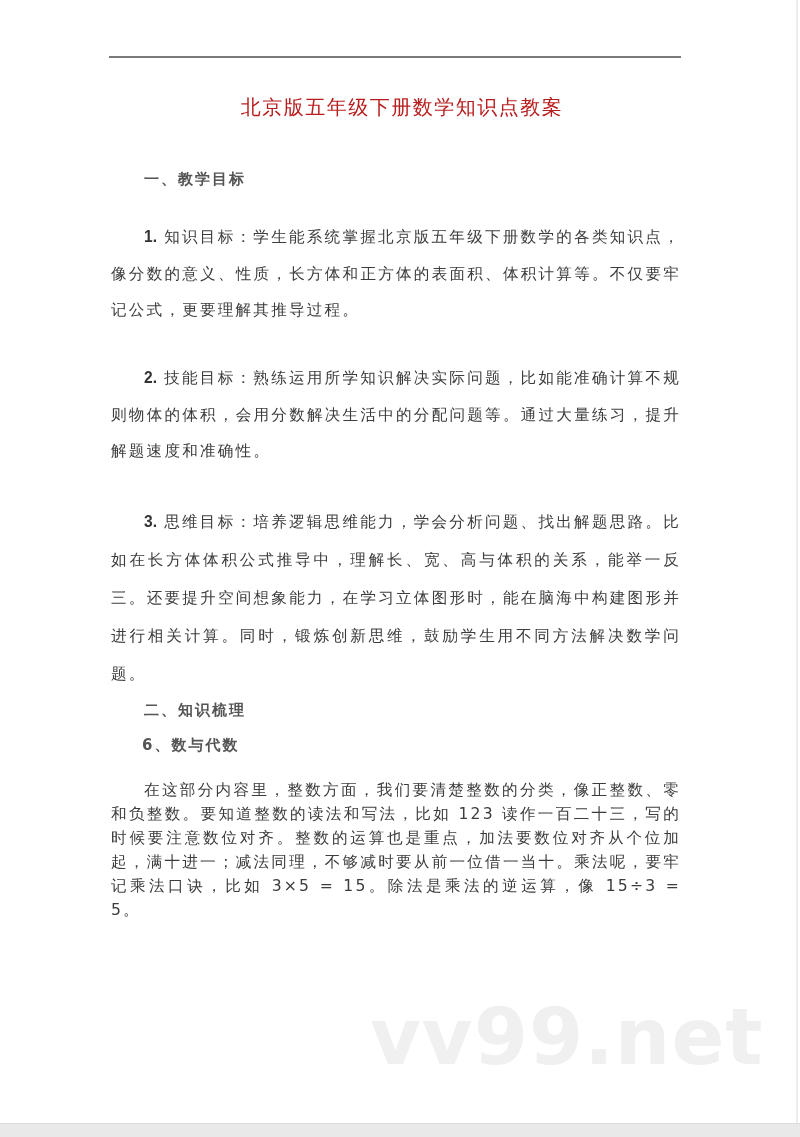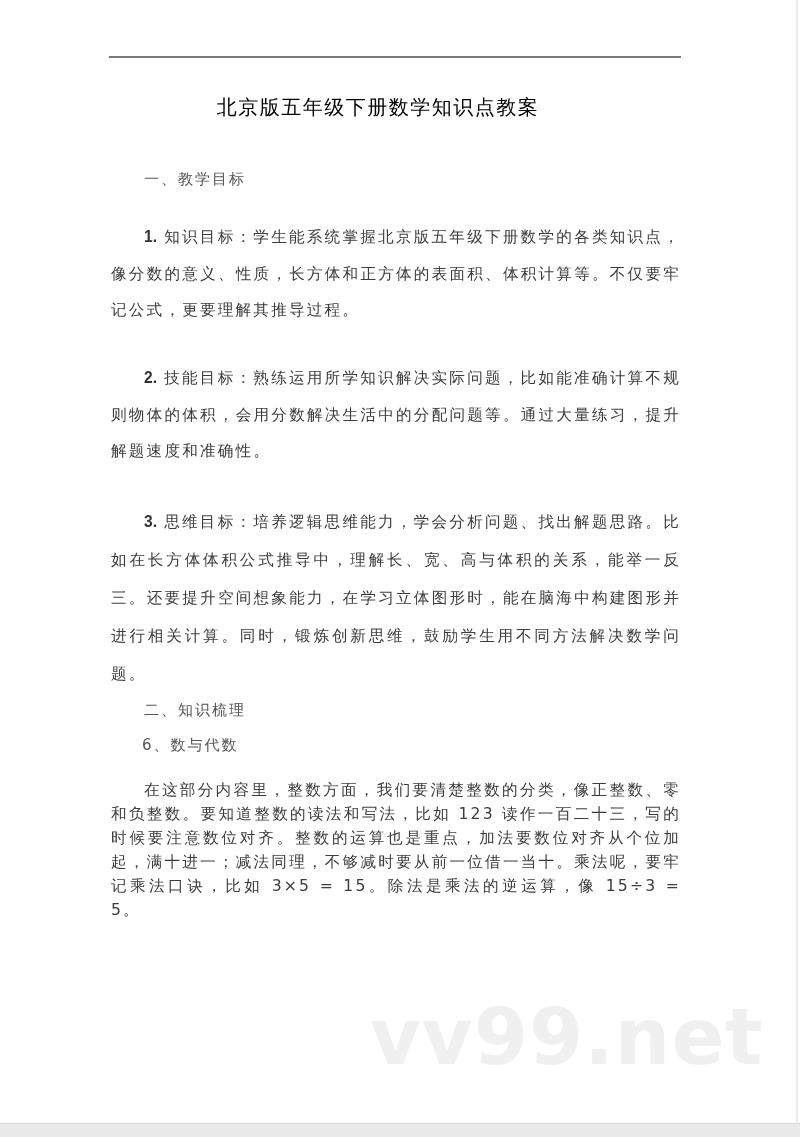--- a/index.html
+++ b/index.html
@@ -11,27 +11,28 @@
   }
   .page-edge {
     position: absolute; left: 796px; top: 0; width: 2px; height: 1123px;
     background: #ececec;
   }
   .header-rule {
     position: absolute; left: 109px; top: 56px; width: 572px; height: 2px;
     background: #7a7a7a;
   }
   .title {
-    position: absolute; left: 92px; width: 572px; top: 94px;
+    position: absolute; left: 116px; width: 572px; top: 94px;
     text-align: center; font-size: 20px; letter-spacing: 1.5px;
-    color: #000000; font-family: Liberation Serif, serif;
+    color: #b91c1c; font-family: Liberation Serif, serif;
   }
   .heading {
     position: absolute; left: 144px; font-size: 15px; letter-spacing: 2px;
     color: #555;
+    font-weight: bold;
   }
   .para {
     position: absolute; left: 111px; width: 570px;
     font-size: 15.6px; line-height: 36.5px; letter-spacing: 2.2px;
     text-align: justify; color: #3c3c3c;
     text-indent: 33px;
   }
   .para .num { font-weight: bold; font-family: "Liberation Sans", sans-serif; letter-spacing: 0; color: #333; }
   .watermark {
     position: absolute; left: 370px; top: 992px;

